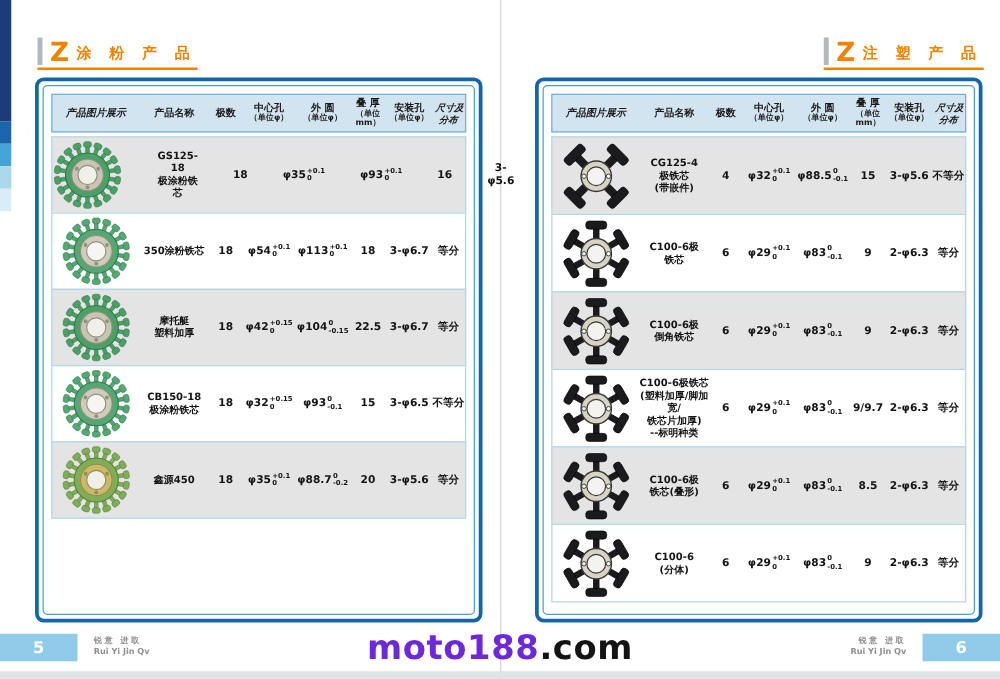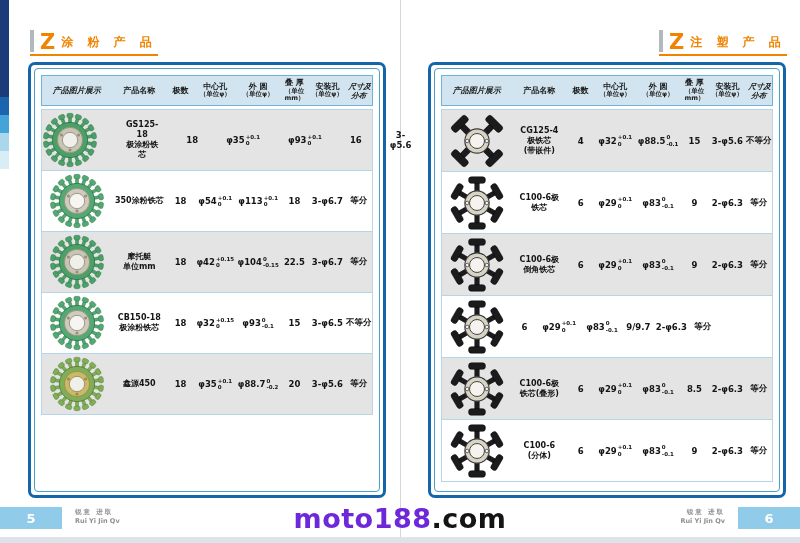--- a/index.html
+++ b/index.html
@@ -381,21 +381,21 @@
               </g>
               <circle cx="31" cy="31" r="19.5" fill="#4d9f68" stroke="#2e7a4a" stroke-width="1"></circle>
               <circle cx="31" cy="31" r="14" fill="#c9c5b5" stroke="#94907c" stroke-width="1"></circle>
               <circle cx="31" cy="31" r="8.5" fill="#f0efe9" stroke="#94907c" stroke-width="1"></circle>
               <circle cx="31.0" cy="42.0" r="1.7" fill="#94907c"></circle>
               <circle cx="21.5" cy="25.5" r="1.7" fill="#94907c"></circle>
               <circle cx="40.5" cy="25.5" r="1.7" fill="#94907c"></circle>
             </svg>
           </div>
           <div class="cell cell-name col1">摩托艇
-单位mm</div>
+塑料加厚</div>
           <div class="cell col2">18</div>
           <div class="cell col3"><span class="dim">
               <span>φ42</span>
               <span class="tolcol">
                 <span>+0.15</span>
                 <span>0</span>
               </span>
             </span></div>
           <div class="cell col4"><span class="dim">
               <span>φ104</span>
@@ -812,20 +812,24 @@
               <g transform="rotate(300 31 31)">
                 <rect x="28.25" y="9" width="5.5" height="11" fill="#1b1b1d"></rect>
                 <rect x="22" y="3" width="18" height="7" rx="3" fill="#1b1b1d" stroke="#000000" stroke-width="0.5"></rect>
               </g>
               <circle cx="31" cy="31" r="13" fill="#d8d4c4" stroke="#3a3a3a" stroke-width="1.2"></circle>
               <circle cx="31" cy="31" r="8" fill="#f4f3ef" stroke="#3a3a3a" stroke-width="1"></circle>
               <circle cx="20.5" cy="31" r="1.9" fill="#f4f3ef" stroke="#3a3a3a" stroke-width="0.8"></circle>
               <circle cx="41.5" cy="31" r="1.9" fill="#f4f3ef" stroke="#3a3a3a" stroke-width="0.8"></circle>
             </svg>
           </div>
+          <div class="cell cell-name col1">C100-6极铁芯
+(塑料加厚/脚加宽/
+铁芯片加厚)
+--标明种类</div>
           <div class="cell col2">6</div>
           <div class="cell col3"><span class="dim">
               <span>φ29</span>
               <span class="tolcol">
                 <span>+0.1</span>
                 <span>0</span>
               </span>
             </span></div>
           <div class="cell col4"><span class="dim">
               <span>φ83</span>

